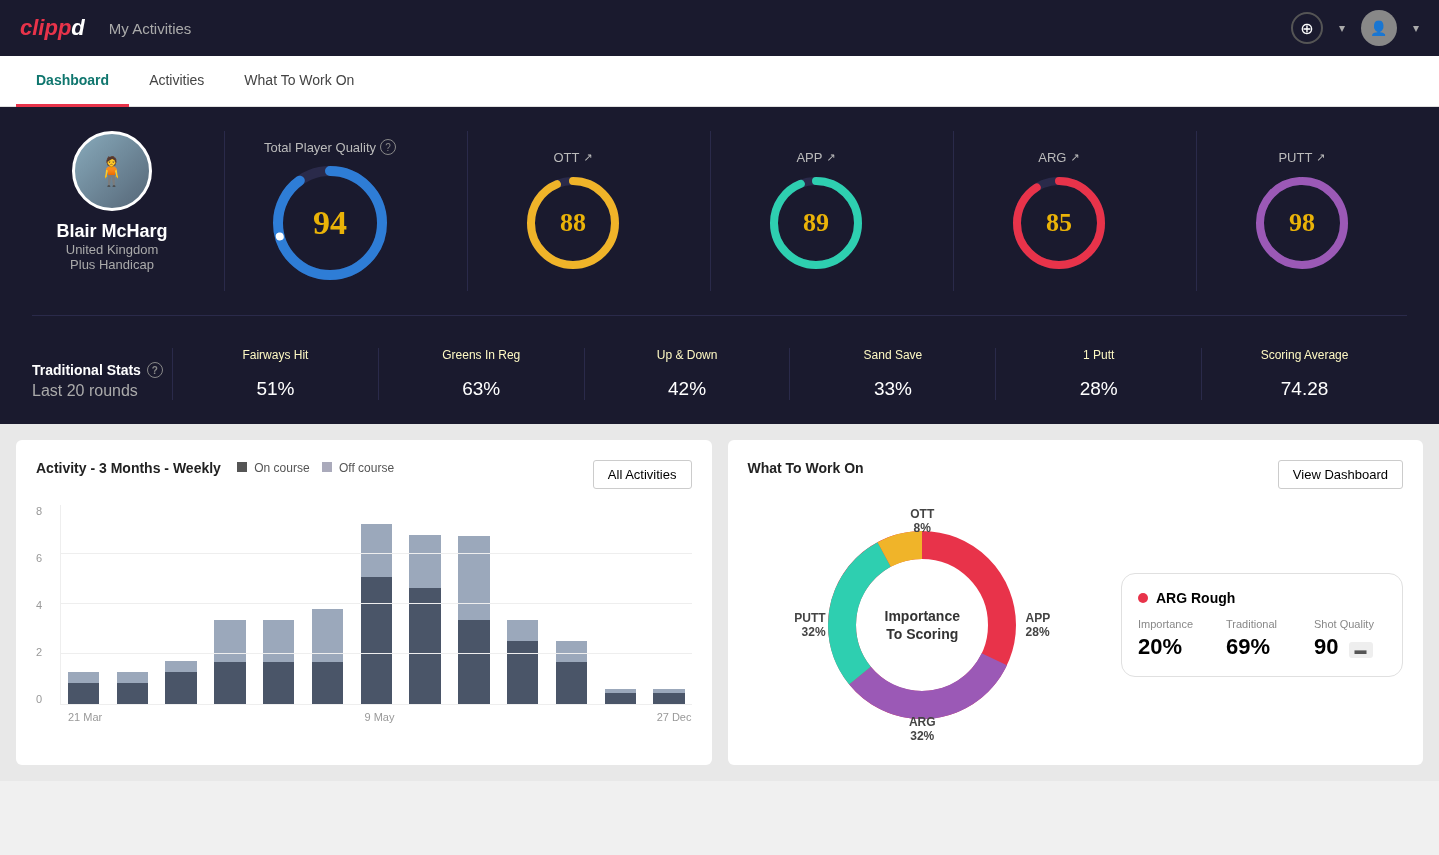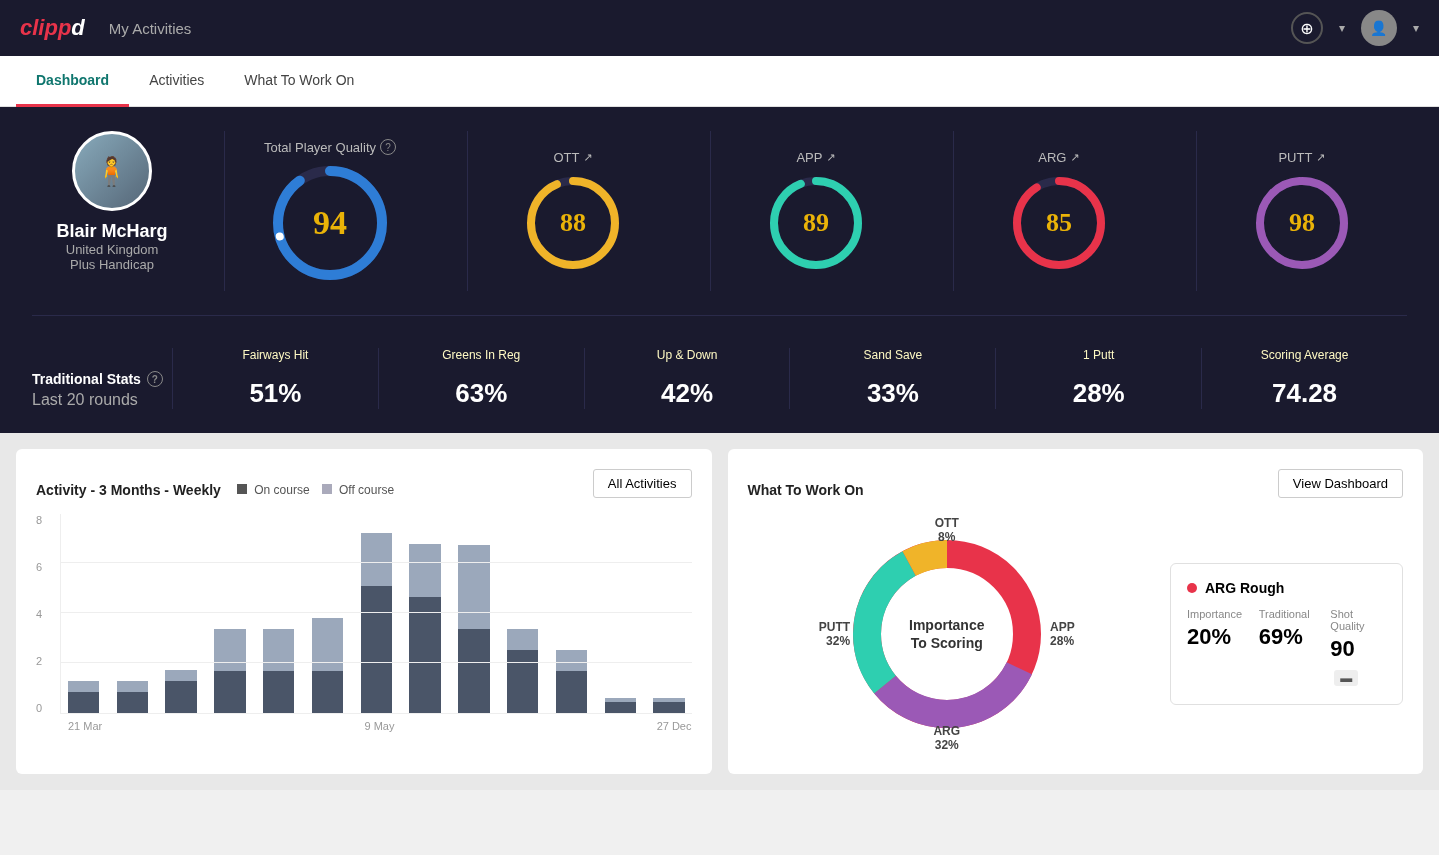--- a/index.html
+++ b/index.html
@@ -176,40 +176,40 @@
       text-align: center;
       border-left: 1px solid #2a2a4a;
       padding: 0 16px;
     }
     .stat-name {
       font-size: 12px;
       color: #fef9c3;
       margin-bottom: 16px;
     }
     .stat-value {
-      font-size: 26px;
-      font-weight: 700;
+      font-size: 19px;
+      font-weight: 400;
     }
 
     
     .bottom-panels {
       display: flex;
       gap: 16px;
       padding: 16px;
       background: #e8e8e8;
     }
     .panel {
       background: white;
       border-radius: 6px;
       padding: 20px;
       flex: 1;
     }
     .panel-header {
       display: flex;
-      align-items: flex-end;
+      align-items: flex-start;
       justify-content: space-between;
       margin-bottom: 16px;
     }
     .panel-title {
       font-size: 14px;
       font-weight: 600;
       color: #222;
     }
     .legend {
       display: flex;
@@ -254,23 +254,23 @@
       transform: translate(-50%, -50%);
       text-align: center;
       font-size: 14px;
       font-weight: 600;
       color: #333;
       line-height: 1.3;
     }
     .details-card {
       background: white;
       border: 1px solid #e0e0e0;
-      border-radius: 6px;
+      border-radius: 14px;
       padding: 16px;
-      width: 233px;
+      width: 282px;
     }
     .details-card-header {
       display: flex;
       align-items: center;
       gap: 8px;
       margin-bottom: 12px;
       font-size: 14px;
       font-weight: 600;
     }
     .dot-indicator {

